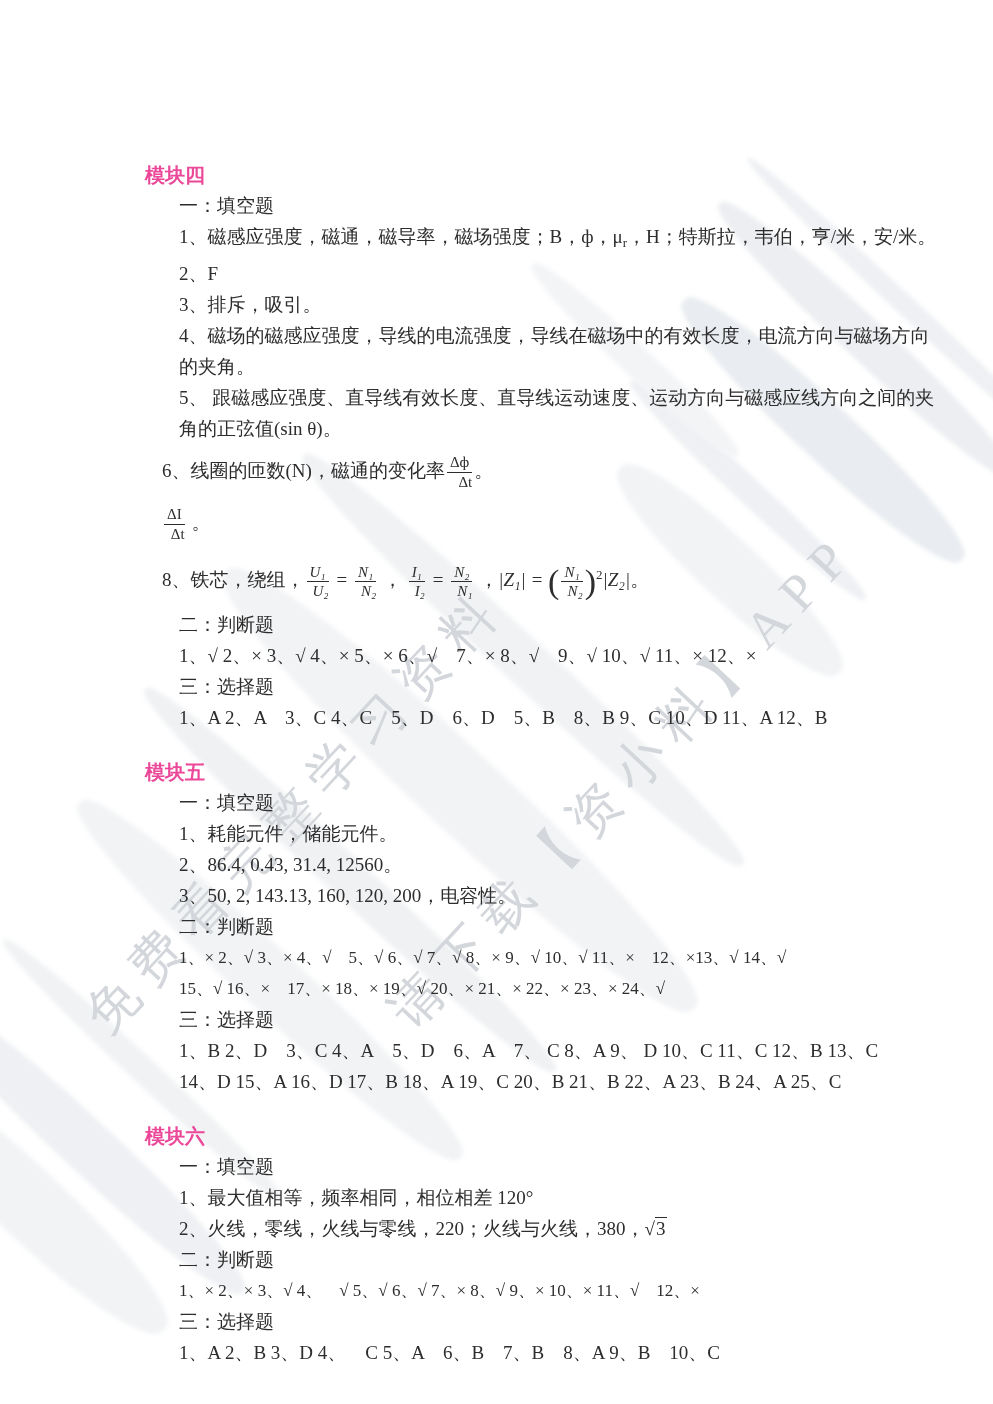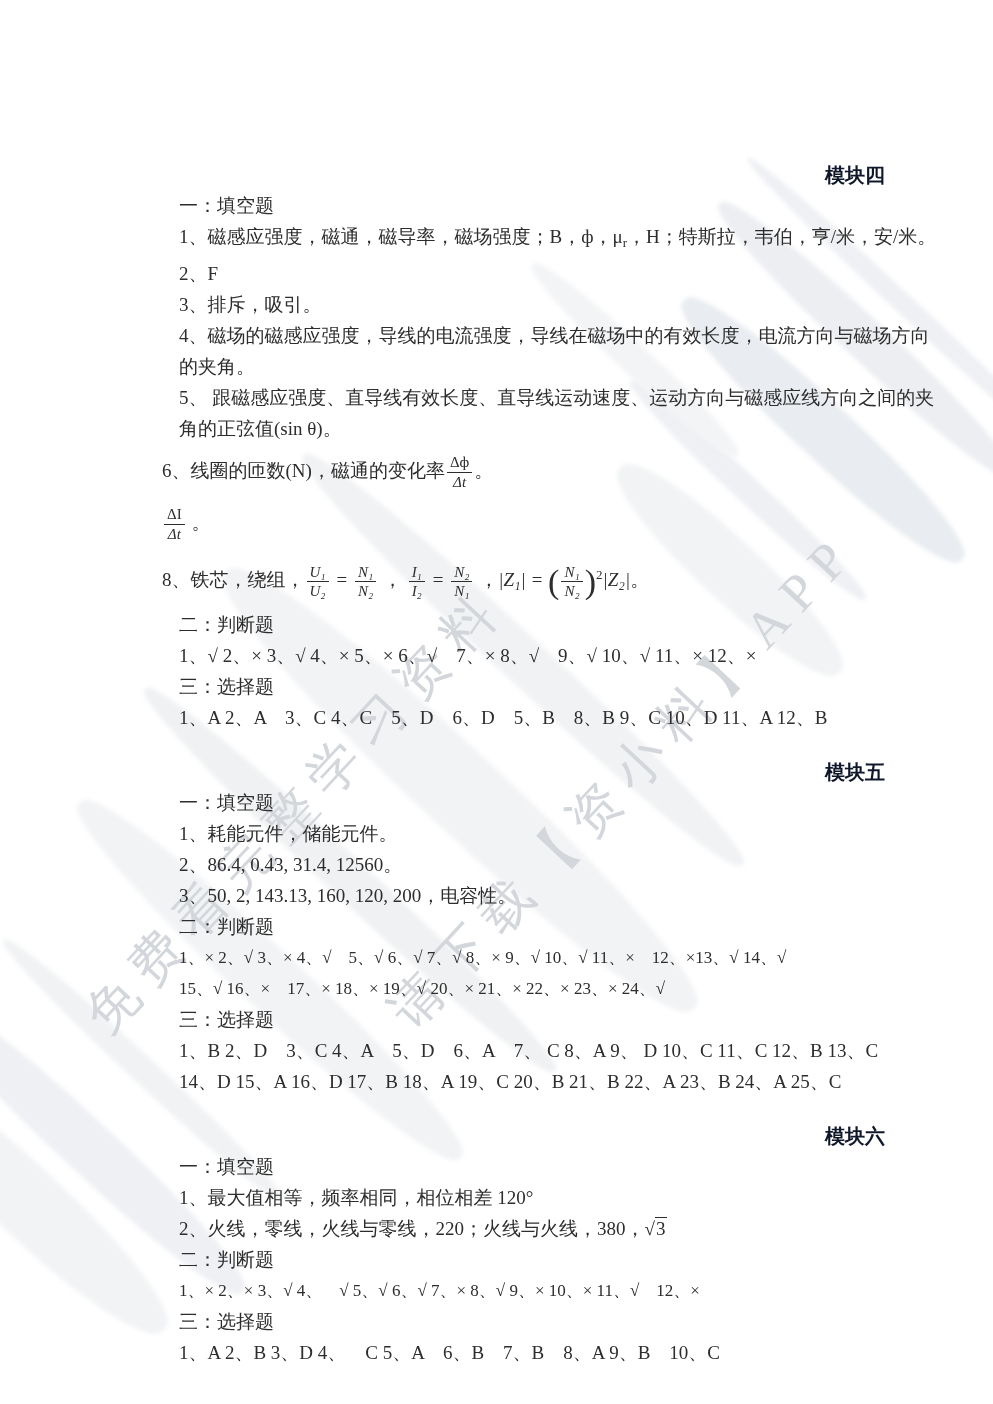--- a/index.html
+++ b/index.html
@@ -8,30 +8,30 @@
   
   .wm-layer{position:absolute;left:0;top:0;width:100%;height:100%;pointer-events:none;}
   .streak{position:absolute;border-radius:46%;filter:blur(2px);transform:rotate(-47deg);}
   .wm-text{position:absolute;font-size:52px;letter-spacing:13px;color:#d3d6db;
            transform:rotate(-47deg);transform-origin:0 50%;white-space:nowrap;
            font-family:"Liberation Serif","DejaVu Serif",serif;font-weight:400;}
   
   #content{position:absolute;left:145px;top:160px;width:740px;}
   .section{margin:0;}
   .sec-title{font-family:"Liberation Sans","DejaVu Sans",sans-serif;font-weight:700;
-             font-size:20px;line-height:30px;color:#0f172a;text-align:right;}
+             font-size:20px;line-height:30px;color:#ec4899;}
   .section + .section .sec-title{margin-top:24px;}
   .line{font-size:19px;line-height:31px;white-space:nowrap;margin-left:34px;}
   .line.small{font-size:17px;}
   .line.tall{line-height:46px;margin:4px 17px 6px;}
   .math{font-style:italic;font-family:"Liberation Serif",serif;}
-  .frac{display:inline-block;vertical-align:middle;text-align:center;
+  .frac{display:inline-block;vertical-align:middle;text-align:right;
         font-size:15px;line-height:1.12;margin:0 2px;}
   .frac .ftop{display:block;border-bottom:1.4px solid #2d2d2d;padding:0 3px 1px;}
-  .frac .fbot{display:block;padding-top:1px;font-style:italic;}
+  .frac .fbot{display:block;padding-top:1px;}
   .frac.mathf{font-style:italic;}
   .bigp{font-size:34px;vertical-align:middle;font-weight:400;line-height:1;}
   sup{font-size:13px;}
   .sqrt{white-space:nowrap;}
   .sqrt .rad{border-top:1.5px solid #2d2d2d;padding:0 2px 0 1px;}
   .subs{font-size:13px;vertical-align:-4px;}
 </style>
 </head>
 <body>
 

